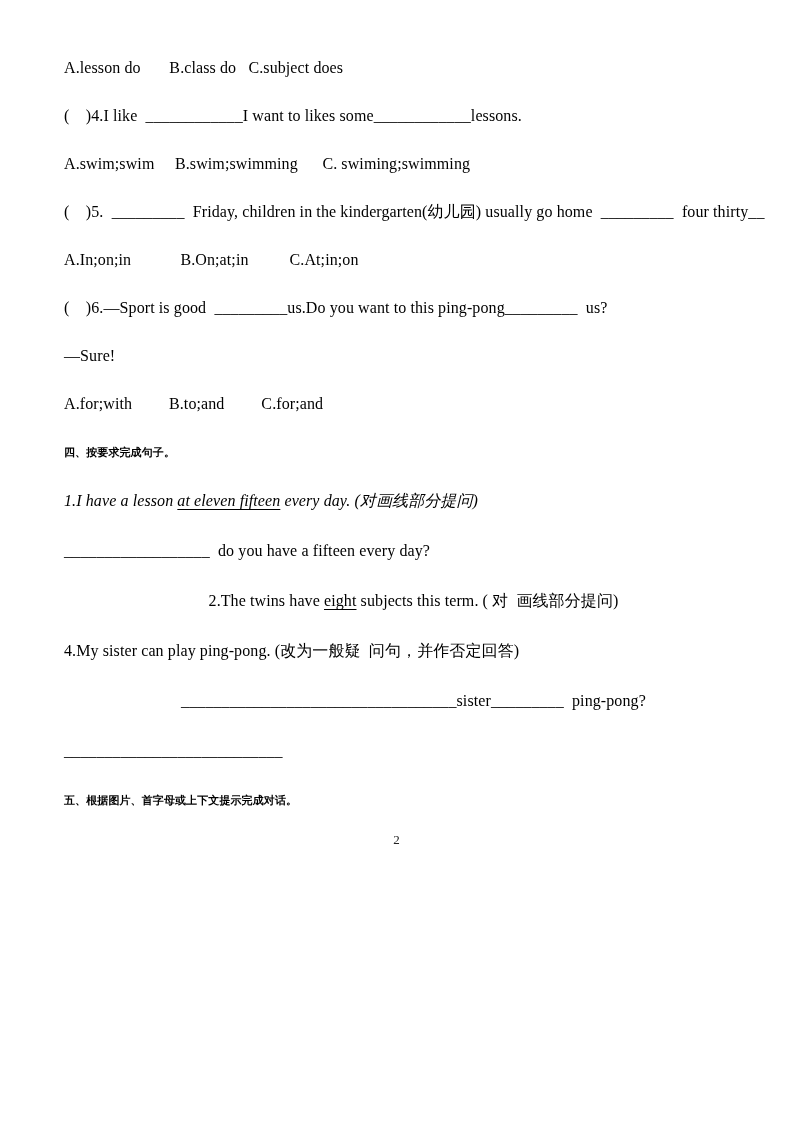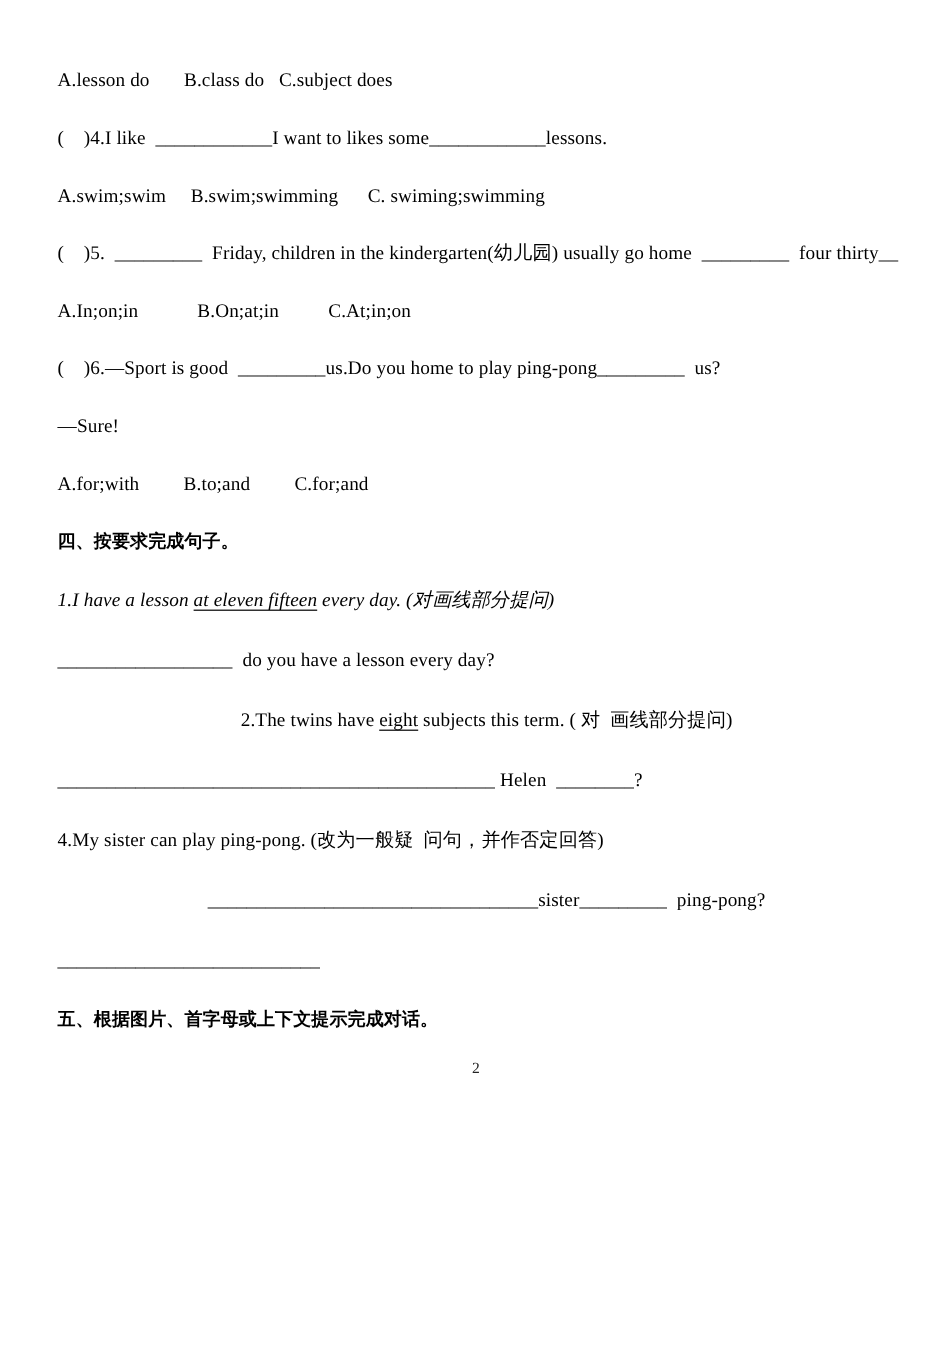--- a/index.html
+++ b/index.html
@@ -15,33 +15,33 @@
     font-size: 16px;
     color: #000000;
   }
   .page {
     width: 793px;
     height: 1122px;
     background: #ffffff;
     box-sizing: border-box;
   }
   .doc {
-    padding: 44px 30px 0 48px;
+    padding: 44px 30px 0 64px;
   }
   .line {
     height: 48px;
     line-height: 48px;
     white-space: pre;
     font-size: 16px;
     letter-spacing: 0.1px;
   }
   .line.heading {
     font-family: Liberation Serif, serif;
     font-weight: bold;
-    font-size: 15px;
+    font-size: 11px;
   }
   .seg-underline {
     text-decoration: underline;
     text-underline-offset: 3px;
   }
   .footer {
     width: 793px;
     text-align: center;
     font-size: 13px;
     line-height: 20px;
@@ -52,27 +52,26 @@
 </head>
 <body>
 
 <div class="page">
   <div class="doc" id="doc">
       <div class="line"><span>A.lesson do       B.class do   C.subject does</span></div>
       <div class="line"><span>(    )4.I like  </span><span>____________</span><span>I want to likes some</span><span>____________</span><span>lessons.</span></div>
       <div class="line"><span>A.swim;swim     B.swim;swimming      C. swiming;swimming</span></div>
       <div class="line"><span>(    )5.  </span><span>_________</span><span>  Friday, children in the kindergarten(幼儿园) usually go home  </span><span>_________</span><span>  four thirty</span><span>__</span></div>
       <div class="line"><span>A.In;on;in            B.On;at;in          C.At;in;on</span></div>
-      <div class="line"><span>(    )6.—Sport is good  </span><span>_________</span><span>us.Do you home to play ping-pong</span><span>_________</span><span>  us?</span></div>
+      <div class="line"><span>(    )6.—Sport is good  </span><span>_________</span><span>us.Do you want to this ping-pong</span><span>_________</span><span>  us?</span></div>
       <div class="line"><span>—Sure!</span></div>
       <div class="line"><span>A.for;with         B.to;and         C.for;and</span></div>
       <div class="line heading"><span>四、按要求完成句子。</span></div>
       <div class="line" style="height: 50px; line-height: 50px; font-style: italic;"><span>1.I have a lesson </span><span class="seg-underline">at eleven fifteen</span><span> every day. (对画线部分提问)</span></div>
-      <div class="line" style="height: 50px; line-height: 50px;"><span>__________________</span><span>  do you have a lesson every day?</span></div>
+      <div class="line" style="height: 50px; line-height: 50px;"><span>__________________</span><span>  do you have a fifteen every day?</span></div>
       <div class="line" style="height: 50px; line-height: 50px; text-align: center;"><span>2.The twins have </span><span class="seg-underline">eight</span><span> subjects this term. ( 对  画线部分提问)</span></div>
-      <div class="line" style="height: 50px; line-height: 50px;"><span>_____________________________________________</span><span> Helen  </span><span>________</span><span>?</span></div>
       <div class="line" style="height: 50px; line-height: 50px;"><span>4.My sister can play ping-pong. (改为一般疑  问句，并作否定回答)</span></div>
       <div class="line" style="height: 50px; line-height: 50px; text-align: center;"><span>__________________________________</span><span>sister</span><span>_________</span><span>  ping-pong?</span></div>
       <div class="line" style="height: 50px; line-height: 50px;"><span>___________________________</span></div>
       <div class="line heading"><span>五、根据图片、首字母或上下文提示完成对话。</span></div>
     </div>
   <div class="footer">2</div>
 </div>
 
 </body></html>

